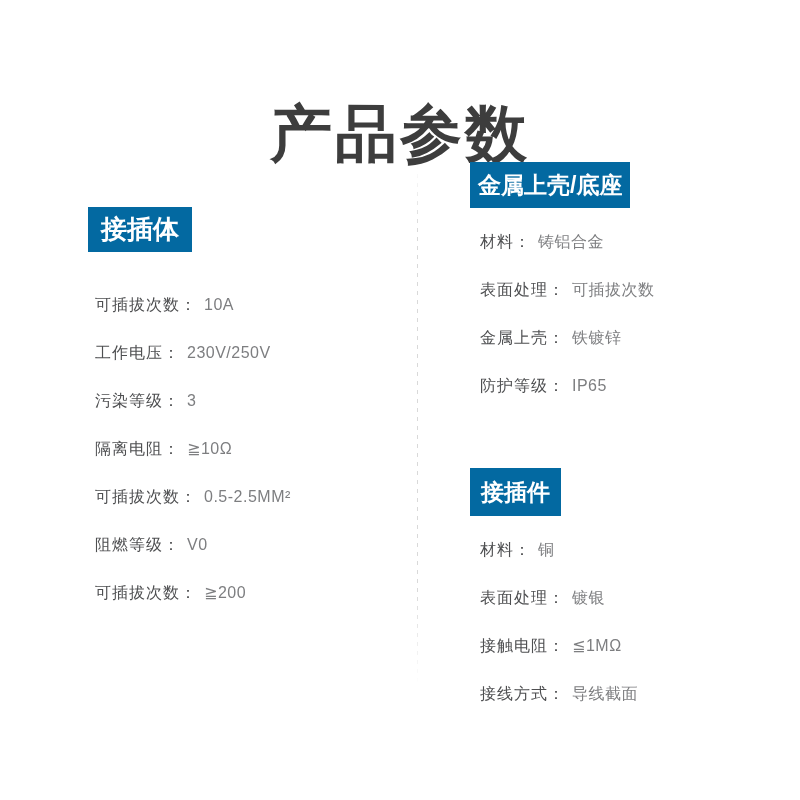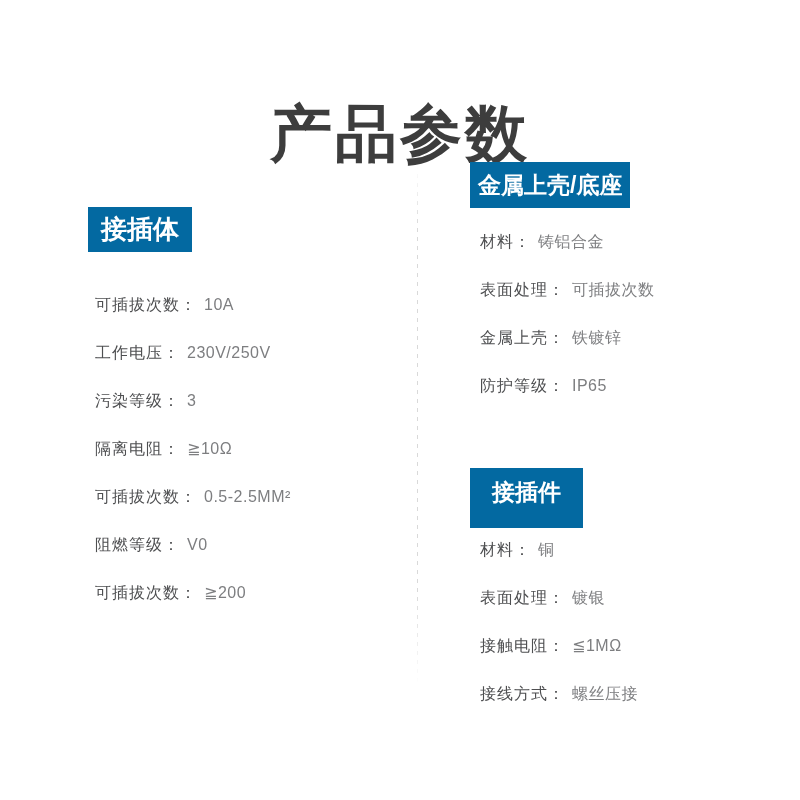--- a/index.html
+++ b/index.html
@@ -25,21 +25,21 @@
   .section-header {
     position: absolute;
     background: #0369a1;
     color: #ffffff;
     font-weight: 700;
     white-space: nowrap;
     box-sizing: border-box;
   }
   .hdr-left   { left: 88px;  top: 207px; height: 45px; line-height: 45px; font-size: 26px; padding: 0 13px; }
   .hdr-rtop   { left: 470px; top: 162px; height: 46px; line-height: 46px; font-size: 23px; padding: 0 8px;  }
-  .hdr-rbot   { left: 470px; top: 468px; height: 60px; line-height: 48px; font-size: 23px; padding: 0 22px; }
+  .hdr-rbot   { left: 470px; top: 468px; height: 48px; line-height: 48px; font-size: 23px; padding: 0 11px; }
 
   .spec-list { position: absolute; }
   .list-left  { left: 95px;  top: 294px; }
   .list-rtop  { left: 480px; top: 231px; }
   .list-rbot  { left: 480px; top: 539px; }
 
   .spec-row {
     height: 21px; line-height: 21px;
     margin-bottom: 27px;
     white-space: nowrap;
@@ -117,17 +117,17 @@
     <div class="spec-row">
       <span class="spec-label">材料：</span><span class="spec-value">铜</span>
     </div>
     <div class="spec-row">
       <span class="spec-label">表面处理：</span><span class="spec-value">镀银</span>
     </div>
     <div class="spec-row">
       <span class="spec-label">接触电阻：</span><span class="spec-value">≦1MΩ</span>
     </div>
     <div class="spec-row">
-      <span class="spec-label">接线方式：</span><span class="spec-value">螺丝压接</span>
+      <span class="spec-label">接线方式：</span><span class="spec-value">导线截面</span>
     </div>
   </div>
 
 </div>
 
 </body></html>

